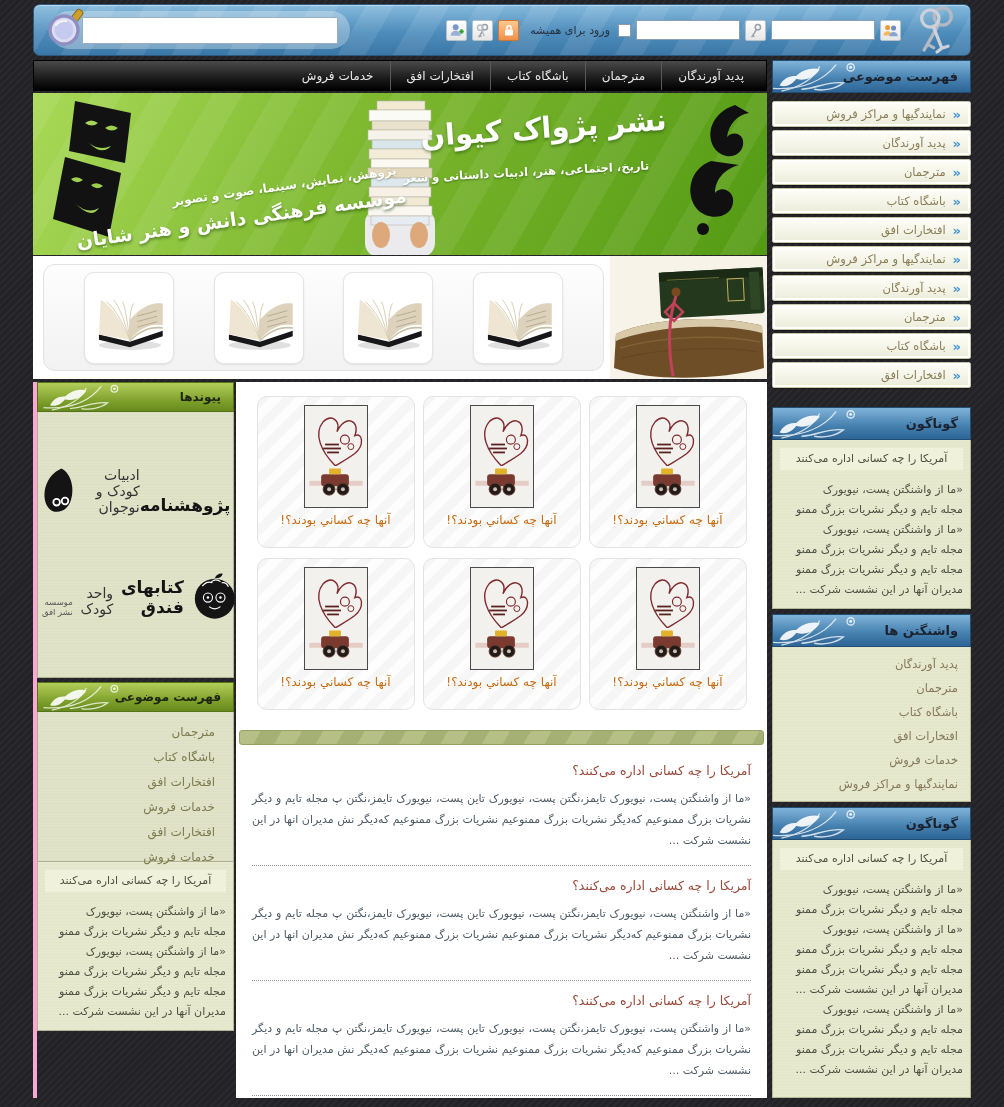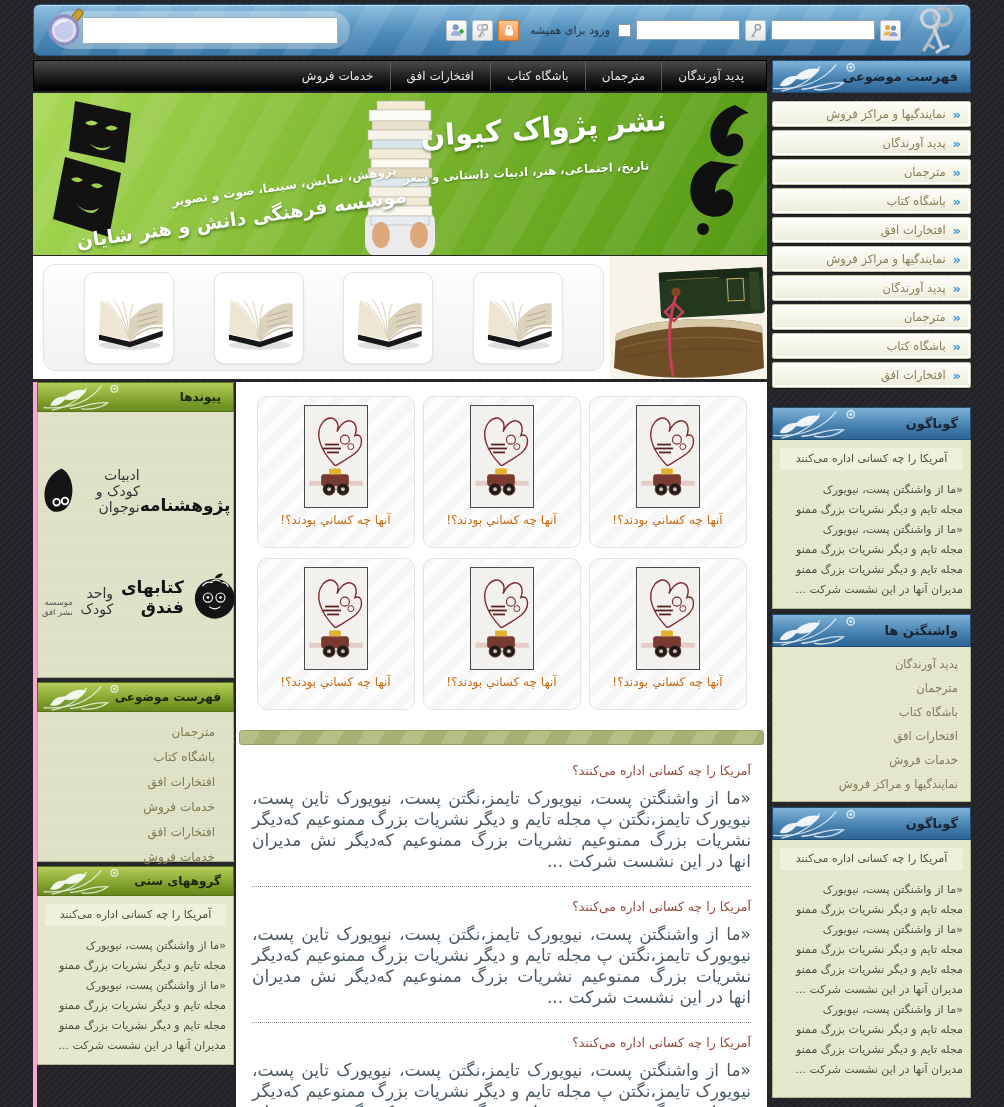--- a/index.html
+++ b/index.html
@@ -117,21 +117,21 @@
   .cards-grid{display:grid;grid-template-columns:repeat(3,158px);gap:10px 8px;justify-content:center}
   .card{height:152px;border:1px solid #e3e3e3;border-radius:10px;cursor:pointer;
     background:repeating-linear-gradient(135deg,#f6f6f6 0 9px,#fdfdfd 9px 18px);
     display:flex;flex-direction:column;align-items:center;padding-top:8px}
   .cover{width:64px;height:103px;border:1px solid #4a4a4a;background:#f3f1ed;flex:none}
   .caption{margin-top:5px;font-size:12px;color:#c66a10;direction:rtl}
   .olive-divider{height:15px;margin:20px 3px 2px;border-radius:3px;border:1px solid #96a264;
     background:repeating-linear-gradient(120deg,#b5bf86 0 18px,#a5b074 18px 36px)}
   .articles{padding:4px 16px 0;direction:rtl}
   .article-heading{color:#9a4a3a;font-size:12.5px;margin:12px 0 10px;text-align:right;cursor:pointer}
-  .article-body{font-size:17px;color:#4c5a64;line-height:21px;text-align:justify}
+  .article-body{font-size:11px;color:#4c5a64;line-height:21px;text-align:justify}
   .dotted{border-bottom:1px dotted #8f8f8f;margin:14px 0 2px}
 </style>
 </head>
 <body>
 
 <div class="page">
 
   <div class="top-header">
     <div class="search-pill">
       <svg class="magnifier" viewBox="0 0 46 46">
@@ -431,34 +431,20 @@
 
               <div class="left-subject-item">افتخارات افق</div>
 
               <div class="left-subject-item">خدمات فروش</div>
 
               <div class="left-subject-item">افتخارات افق</div>
 
               <div class="left-subject-item">خدمات فروش</div>
             </div>
 
-          <div class="green-header">
-            <svg class="floral" viewBox="0 0 130 34">
-              <g fill="none" stroke="#fff" stroke-width="1.5" opacity=".85">
-                <path d="M-6 30 C 26 32 50 22 64 4"></path>
-                  <path d="M4 33 C 28 28 40 18 46 6"></path>
-                <path d="M26 31 C 44 30 54 22 72 24 C 63 31 50 33 40 31"></path>
-                  <circle cx="80" cy="7" r="4"></circle>
-              </g>
-              <circle cx="80" cy="7" r="1.6" fill="#fff"></circle>
-              <path d="M18 19 C 26 9 38 7 46 9 C 40 19 28 23 18 19 Z" fill="#fff"></path>
-              <path d="M2 27 C 6 19 14 15 22 17 C 16 27 8 29 2 27 Z" fill="#fff"></path>
-            </svg>
-            <span>گروههای سنی</span>
-          </div>
           <div class="text-box">
             <div class="box-heading">آمریکا را چه کسانی اداره می‌کنند</div>
             <div>
 
             <div class="misc-line">«ما از واشنگتن پست، نیویورک</div>
                 <div class="misc-line">مجله تایم و دیگر نشریات بزرگ ممنو</div>
                 <div class="misc-line">«ما از واشنگتن پست، نیویورک</div>
                 <div class="misc-line">مجله تایم و دیگر نشریات بزرگ ممنو</div>
                 <div class="misc-line">مجله تایم و دیگر نشریات بزرگ ممنو</div>
                 <div class="misc-line">مدیران آنها در این نشست شرکت ...</div>

